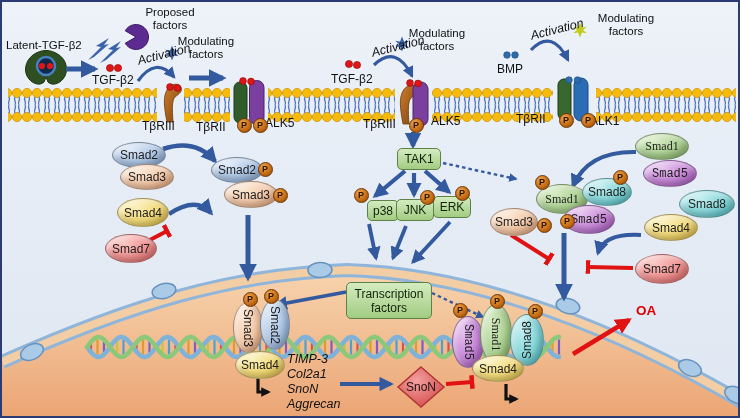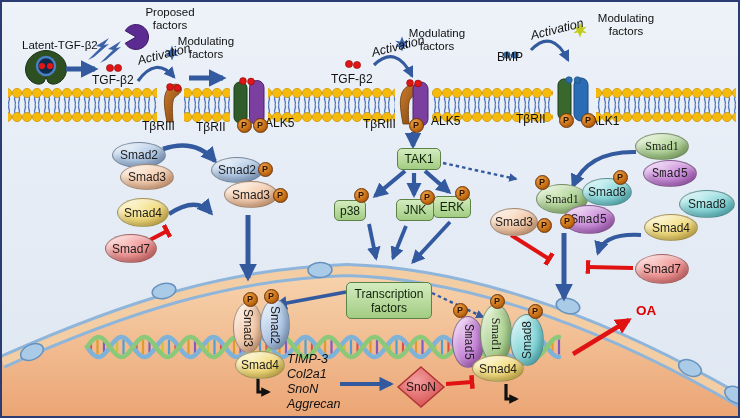--- a/index.html
+++ b/index.html
@@ -243,24 +243,24 @@
   </g>
 
   <g fill="none" stroke="#111" stroke-width="3.2">
     <path d="M256,375 L256,390 L266,390" marker-end="url(#abk)"></path>
     <path d="M504,382 L504,397 L514,397" marker-end="url(#abk)"></path>
   </g>
 
   <polygon points="419,365 442,385 419,405 396,385" fill="url(#sng)" stroke="#b03535" stroke-width="1.5"></polygon>
 </svg>
 
-<div class="lbl small" style="left:20px;top:37px">Latent-TGF-β2</div>
+<div class="lbl small" style="left:4px;top:37px">Latent-TGF-β2</div>
 <div class="lbl" style="left:90px;top:71px">TGF-β2</div>
 <div class="lbl" style="left:329px;top:70px">TGF-β2</div>
-<div class="lbl" style="left:495px;top:48px">BMP</div>
+<div class="lbl" style="left:495px;top:60px">BMP</div>
 
 <div class="ann" style="left:126px;top:4px;width:84px">
   <div>Proposed</div>
   <div>factors</div>
 </div>
 <div class="ann" style="left:170px;top:33px;width:68px">
   <div>Modulating</div>
   <div>factors</div>
 </div>
 <div class="ann" style="left:404px;top:25px;width:62px">
@@ -285,21 +285,21 @@
 <div class="lbl" style="left:588px;top:112px">ALK1</div>
 
 <div class="ell c-blue" style="left:110px;top:140px;width:52px;height:24px">Smad2</div>
 <div class="ell c-peach" style="left:118px;top:162px;width:52px;height:24px">Smad3</div>
 <div class="ell c-blue" style="left:209px;top:155px;width:50px;height:24px">Smad2</div>
 <div class="ell c-peach" style="left:222px;top:179px;width:52px;height:25px">Smad3</div>
 <div class="ell c-yellow" style="left:115px;top:196px;width:50px;height:27px">Smad4</div>
 <div class="ell c-red" style="left:103px;top:232px;width:50px;height:27px">Smad7</div>
 
 <div class="kbox" style="left:395px;top:146px;width:44px;height:22px">TAK1</div>
-<div class="kbox" style="left:332px;top:198px;width:32px;height:21px">p38</div>
+<div class="kbox" style="left:365px;top:198px;width:32px;height:21px">p38</div>
 <div class="kbox" style="left:394px;top:197px;width:38px;height:22px">JNK</div>
 <div class="kbox" style="left:431px;top:194px;width:38px;height:22px">ERK</div>
 <div class="kbox tf" style="left:344px;top:280px;width:86px;height:37px">
   <span>Transcription</span>
   <span>factors</span>
 </div>
 
 <div class="ell c-peach" style="left:488px;top:206px;width:46px;height:26px">Smad3</div>
 <div class="ell c-green" style="left:534px;top:182px;width:50px;height:28px">Smad1</div>
 <div class="ell c-cyan" style="left:580px;top:176px;width:48px;height:26px">Smad8</div>

